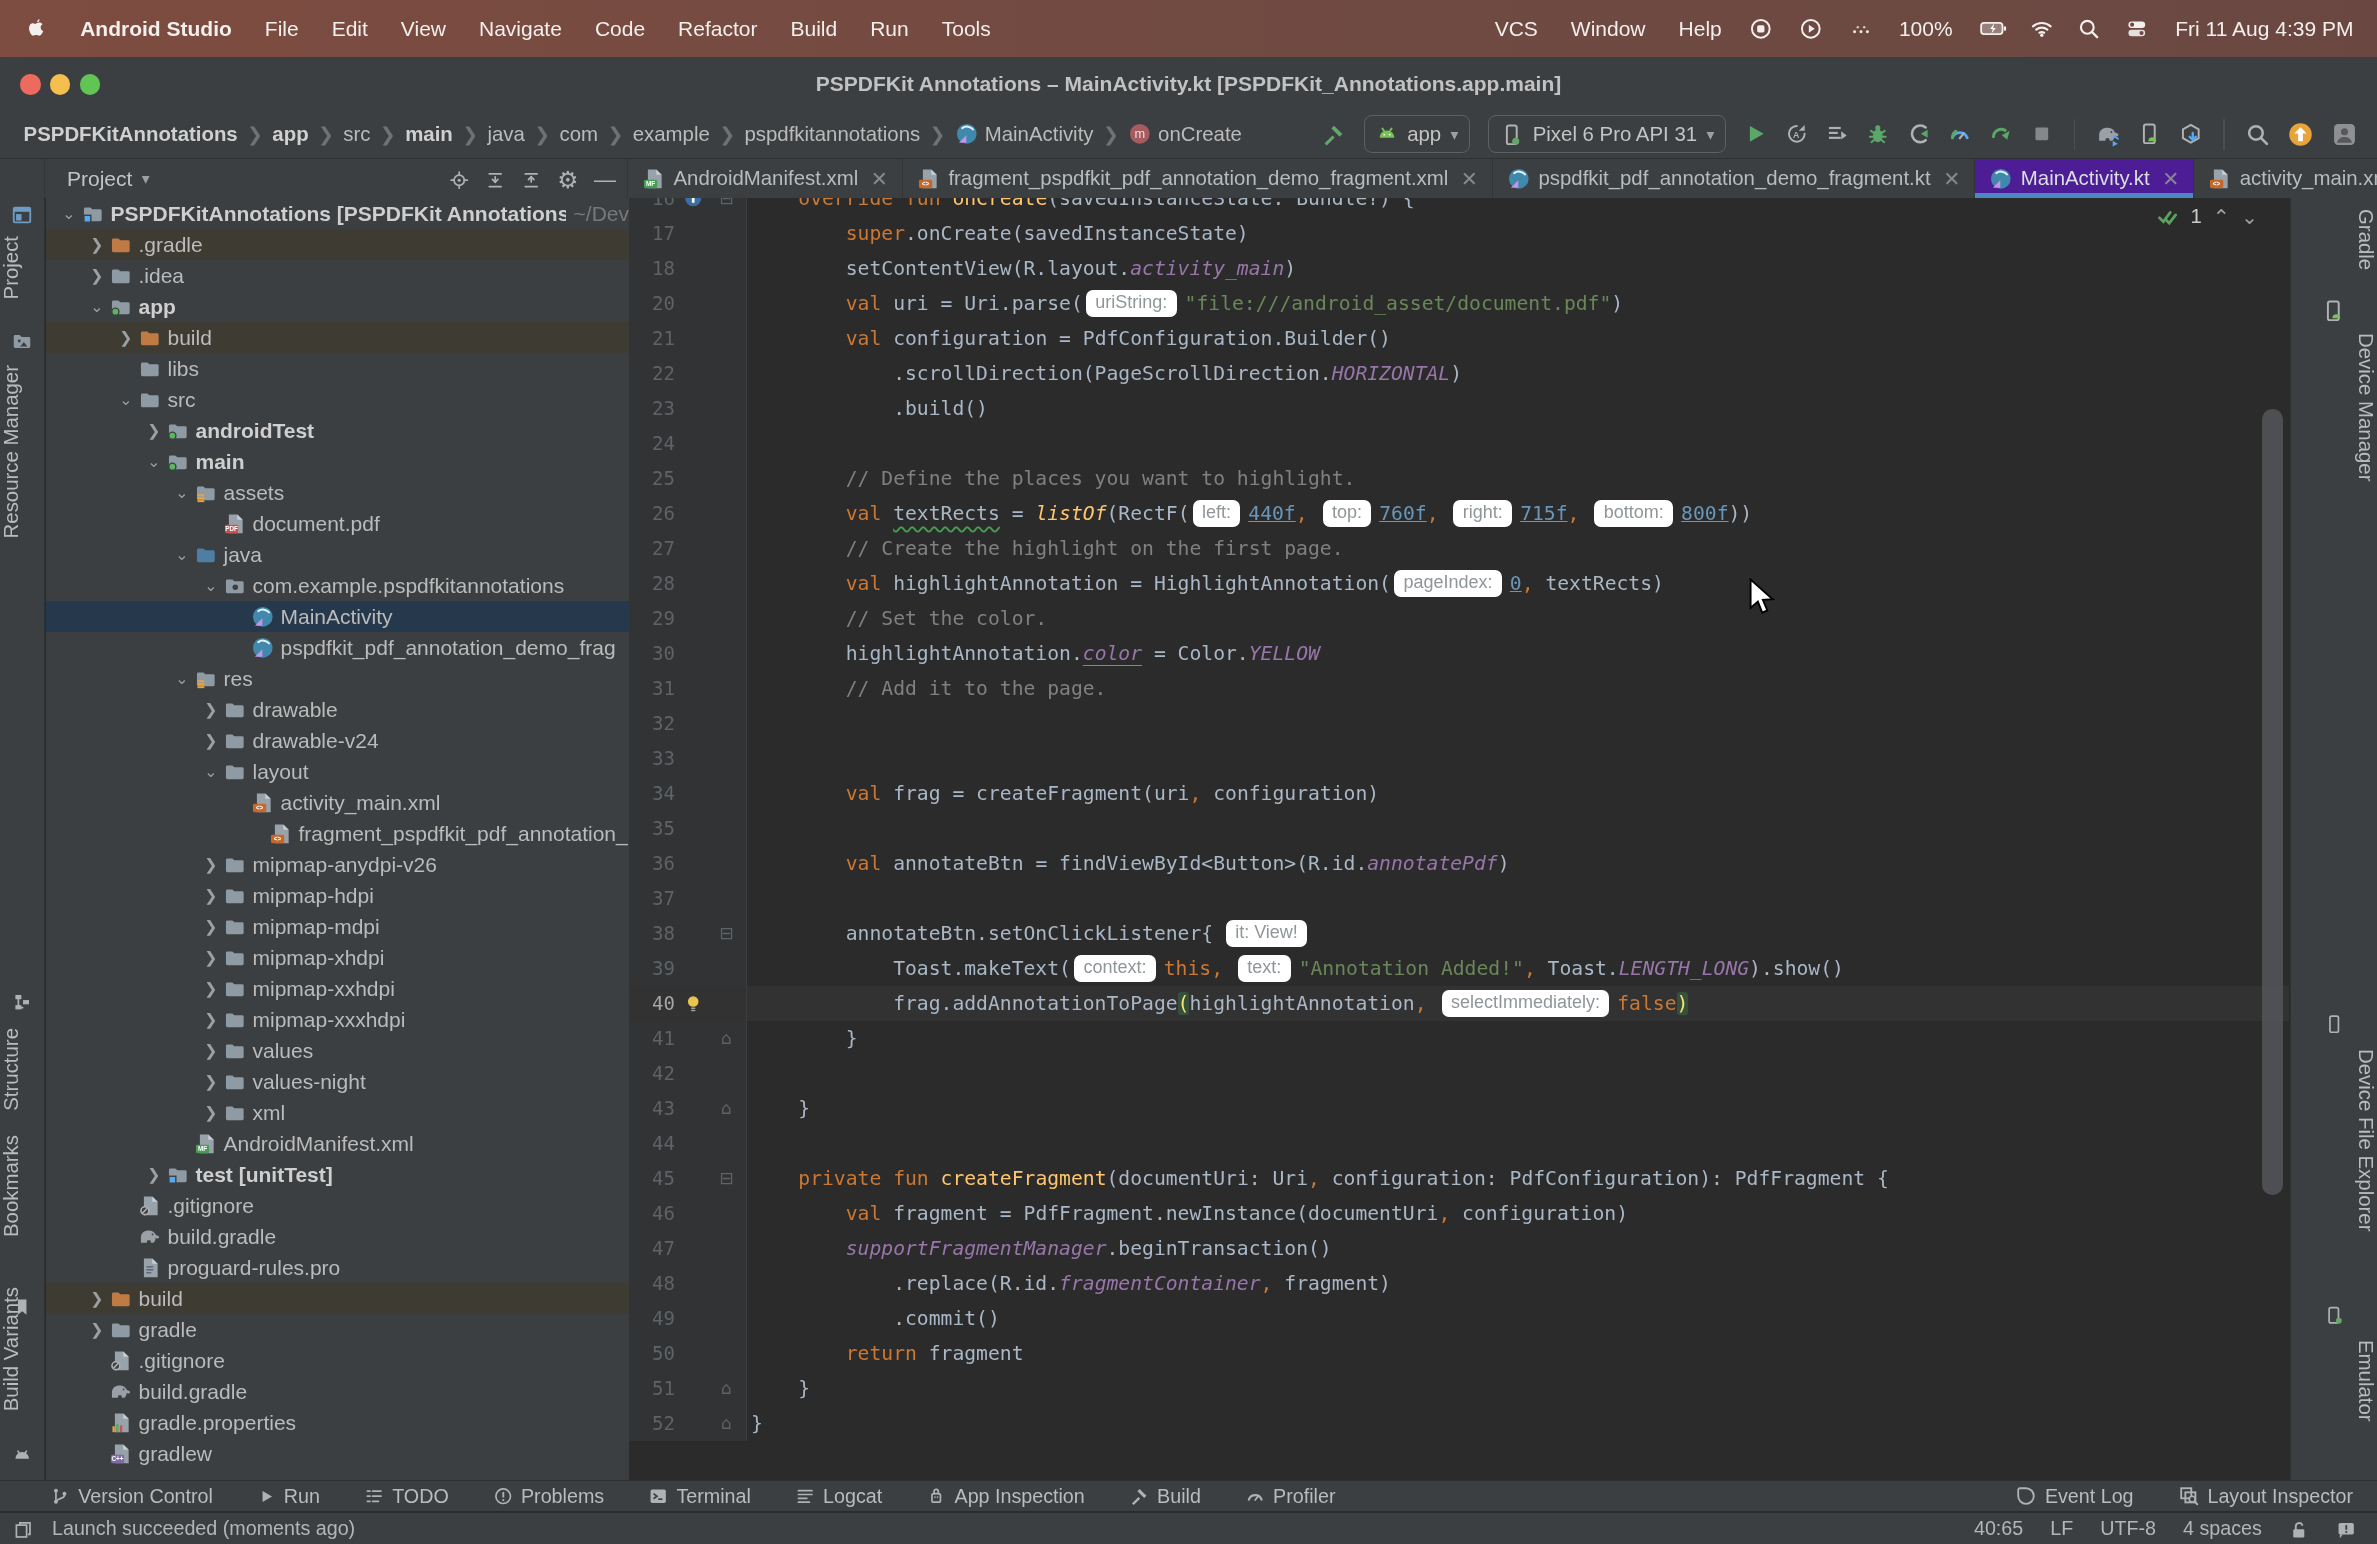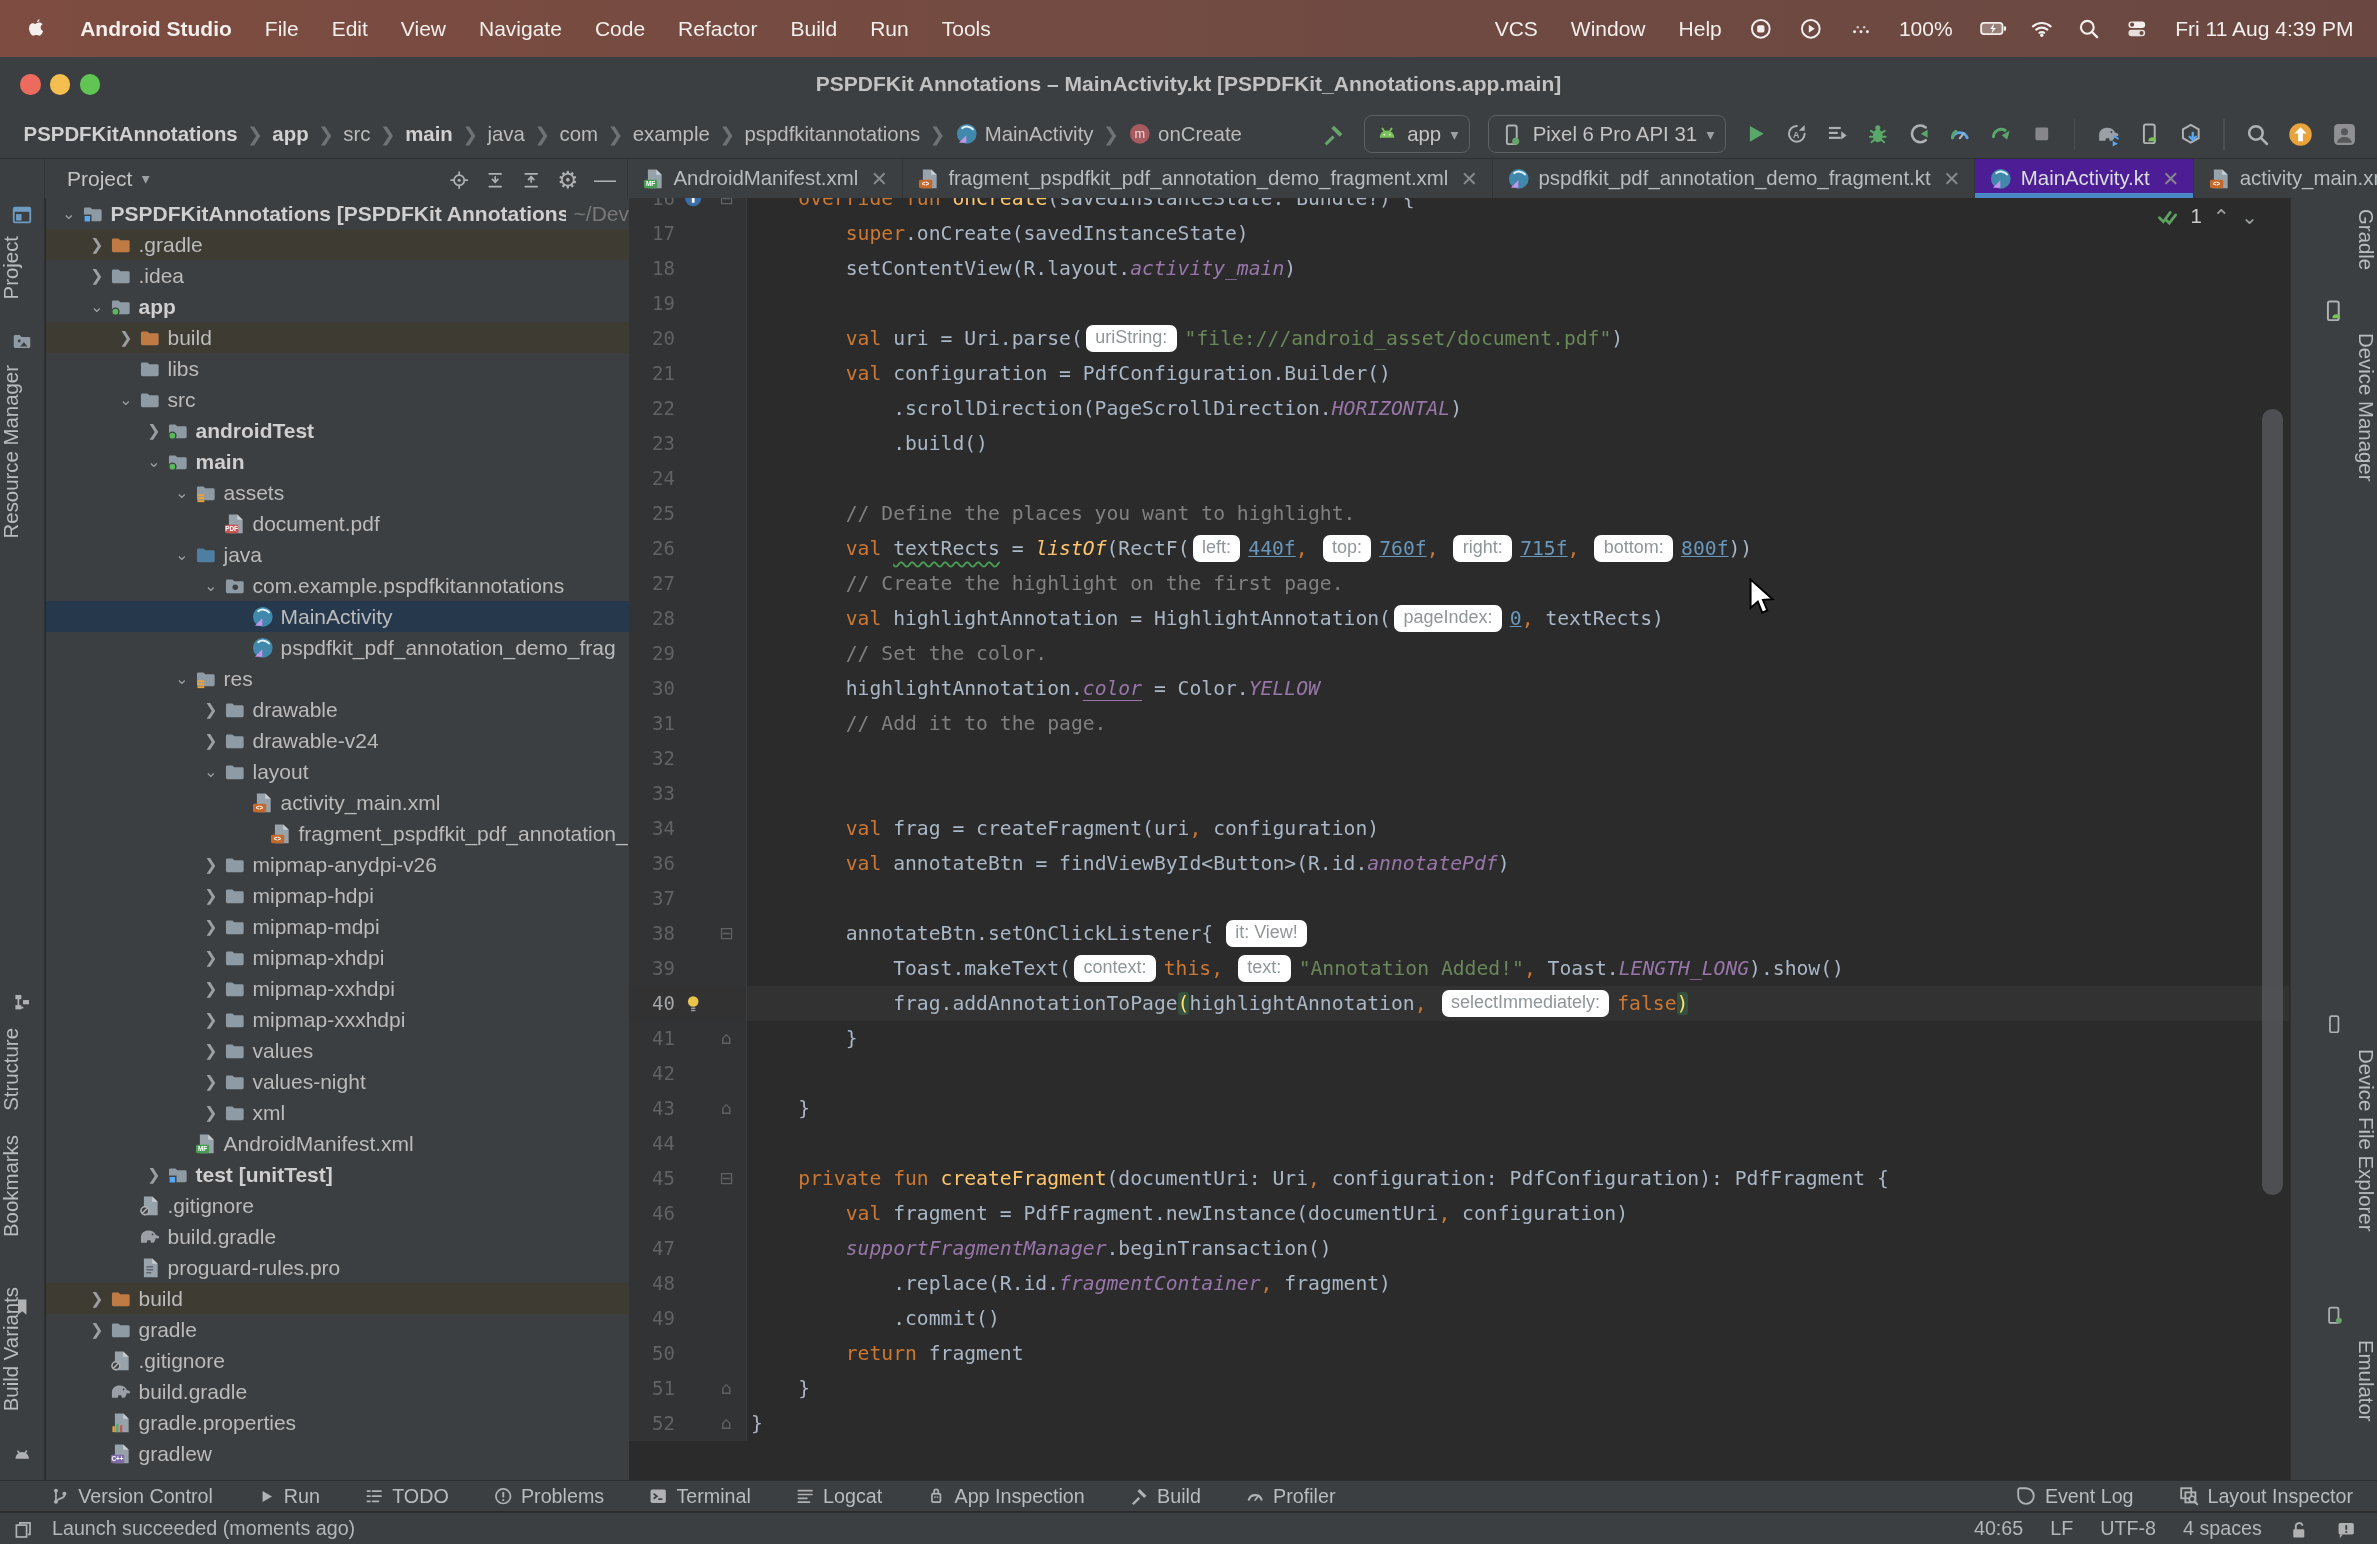--- a/index.html
+++ b/index.html
@@ -994,145 +994,145 @@
         <div class="cl">
           <span class="gut">
             <span class="ln">18</span>
             <span class="mark"></span>
             <span class="fold"></span>
           </span>
           <span class="codetext"><span class="tk-p">        setContentView(R.layout.</span><span class="tk-f">activity_main</span><span class="tk-p">)</span></span>
         </div>
         <div class="cl">
           <span class="gut">
-            <span class="ln">19</span>
+            <span class="ln">20</span>
+            <span class="mark"></span>
+            <span class="fold"></span>
+          </span>
+          <span class="codetext"><span class="tk-p">        </span><span class="tk-k">val </span><span class="tk-p">uri = Uri.parse(</span><span class="tk-h">uriString:</span><span class="tk-s">"file:///android_asset/document.pdf"</span><span class="tk-p">)</span></span>
+        </div>
+        <div class="cl">
+          <span class="gut">
+            <span class="ln">21</span>
+            <span class="mark"></span>
+            <span class="fold"></span>
+          </span>
+          <span class="codetext"><span class="tk-p">        </span><span class="tk-k">val </span><span class="tk-p">configuration = PdfConfiguration.Builder()</span></span>
+        </div>
+        <div class="cl">
+          <span class="gut">
+            <span class="ln">22</span>
+            <span class="mark"></span>
+            <span class="fold"></span>
+          </span>
+          <span class="codetext"><span class="tk-p">            .scrollDirection(PageScrollDirection.</span><span class="tk-f">HORIZONTAL</span><span class="tk-p">)</span></span>
+        </div>
+        <div class="cl">
+          <span class="gut">
+            <span class="ln">23</span>
+            <span class="mark"></span>
+            <span class="fold"></span>
+          </span>
+          <span class="codetext"><span class="tk-p">            .build()</span></span>
+        </div>
+        <div class="cl">
+          <span class="gut">
+            <span class="ln">24</span>
             <span class="mark"></span>
             <span class="fold"></span>
           </span>
           <span class="codetext">&nbsp;</span>
         </div>
         <div class="cl">
           <span class="gut">
-            <span class="ln">20</span>
-            <span class="mark"></span>
-            <span class="fold"></span>
-          </span>
-          <span class="codetext"><span class="tk-p">        </span><span class="tk-k">val </span><span class="tk-p">uri = Uri.parse(</span><span class="tk-h">uriString:</span><span class="tk-s">"file:///android_asset/document.pdf"</span><span class="tk-p">)</span></span>
-        </div>
-        <div class="cl">
-          <span class="gut">
-            <span class="ln">21</span>
-            <span class="mark"></span>
-            <span class="fold"></span>
-          </span>
-          <span class="codetext"><span class="tk-p">        </span><span class="tk-k">val </span><span class="tk-p">configuration = PdfConfiguration.Builder()</span></span>
-        </div>
-        <div class="cl">
-          <span class="gut">
-            <span class="ln">22</span>
-            <span class="mark"></span>
-            <span class="fold"></span>
-          </span>
-          <span class="codetext"><span class="tk-p">            .scrollDirection(PageScrollDirection.</span><span class="tk-f">HORIZONTAL</span><span class="tk-p">)</span></span>
-        </div>
-        <div class="cl">
-          <span class="gut">
-            <span class="ln">23</span>
-            <span class="mark"></span>
-            <span class="fold"></span>
-          </span>
-          <span class="codetext"><span class="tk-p">            .build()</span></span>
-        </div>
-        <div class="cl">
-          <span class="gut">
-            <span class="ln">24</span>
+            <span class="ln">25</span>
+            <span class="mark"></span>
+            <span class="fold"></span>
+          </span>
+          <span class="codetext"><span class="tk-c">        // Define the places you want to highlight.</span></span>
+        </div>
+        <div class="cl">
+          <span class="gut">
+            <span class="ln">26</span>
+            <span class="mark"></span>
+            <span class="fold"></span>
+          </span>
+          <span class="codetext"><span class="tk-p">        </span><span class="tk-k">val </span><span class="tk-w">textRects</span><span class="tk-p"> = </span><span class="tk-it">listOf</span><span class="tk-p">(RectF(</span><span class="tk-h">left:</span><span class="tk-n">440f</span><span class="tk-k">, </span><span class="tk-h">top:</span><span class="tk-n">760f</span><span class="tk-k">, </span><span class="tk-h">right:</span><span class="tk-n">715f</span><span class="tk-k">, </span><span class="tk-h">bottom:</span><span class="tk-n">800f</span><span class="tk-p">))</span></span>
+        </div>
+        <div class="cl">
+          <span class="gut">
+            <span class="ln">27</span>
+            <span class="mark"></span>
+            <span class="fold"></span>
+          </span>
+          <span class="codetext"><span class="tk-c">        // Create the highlight on the first page.</span></span>
+        </div>
+        <div class="cl">
+          <span class="gut">
+            <span class="ln">28</span>
+            <span class="mark"></span>
+            <span class="fold"></span>
+          </span>
+          <span class="codetext"><span class="tk-p">        </span><span class="tk-k">val </span><span class="tk-p">highlightAnnotation = HighlightAnnotation(</span><span class="tk-h">pageIndex:</span><span class="tk-n">0</span><span class="tk-k">, </span><span class="tk-p">textRects)</span></span>
+        </div>
+        <div class="cl">
+          <span class="gut">
+            <span class="ln">29</span>
+            <span class="mark"></span>
+            <span class="fold"></span>
+          </span>
+          <span class="codetext"><span class="tk-c">        // Set the color.</span></span>
+        </div>
+        <div class="cl">
+          <span class="gut">
+            <span class="ln">30</span>
+            <span class="mark"></span>
+            <span class="fold"></span>
+          </span>
+          <span class="codetext"><span class="tk-p">        highlightAnnotation.</span><span class="tk-fu">color</span><span class="tk-p"> = Color.</span><span class="tk-f">YELLOW</span></span>
+        </div>
+        <div class="cl">
+          <span class="gut">
+            <span class="ln">31</span>
+            <span class="mark"></span>
+            <span class="fold"></span>
+          </span>
+          <span class="codetext"><span class="tk-c">        // Add it to the page.</span></span>
+        </div>
+        <div class="cl">
+          <span class="gut">
+            <span class="ln">32</span>
             <span class="mark"></span>
             <span class="fold"></span>
           </span>
           <span class="codetext">&nbsp;</span>
         </div>
         <div class="cl">
           <span class="gut">
-            <span class="ln">25</span>
-            <span class="mark"></span>
-            <span class="fold"></span>
-          </span>
-          <span class="codetext"><span class="tk-c">        // Define the places you want to highlight.</span></span>
-        </div>
-        <div class="cl">
-          <span class="gut">
-            <span class="ln">26</span>
-            <span class="mark"></span>
-            <span class="fold"></span>
-          </span>
-          <span class="codetext"><span class="tk-p">        </span><span class="tk-k">val </span><span class="tk-w">textRects</span><span class="tk-p"> = </span><span class="tk-it">listOf</span><span class="tk-p">(RectF(</span><span class="tk-h">left:</span><span class="tk-n">440f</span><span class="tk-k">, </span><span class="tk-h">top:</span><span class="tk-n">760f</span><span class="tk-k">, </span><span class="tk-h">right:</span><span class="tk-n">715f</span><span class="tk-k">, </span><span class="tk-h">bottom:</span><span class="tk-n">800f</span><span class="tk-p">))</span></span>
-        </div>
-        <div class="cl">
-          <span class="gut">
-            <span class="ln">27</span>
-            <span class="mark"></span>
-            <span class="fold"></span>
-          </span>
-          <span class="codetext"><span class="tk-c">        // Create the highlight on the first page.</span></span>
-        </div>
-        <div class="cl">
-          <span class="gut">
-            <span class="ln">28</span>
-            <span class="mark"></span>
-            <span class="fold"></span>
-          </span>
-          <span class="codetext"><span class="tk-p">        </span><span class="tk-k">val </span><span class="tk-p">highlightAnnotation = HighlightAnnotation(</span><span class="tk-h">pageIndex:</span><span class="tk-n">0</span><span class="tk-k">, </span><span class="tk-p">textRects)</span></span>
-        </div>
-        <div class="cl">
-          <span class="gut">
-            <span class="ln">29</span>
-            <span class="mark"></span>
-            <span class="fold"></span>
-          </span>
-          <span class="codetext"><span class="tk-c">        // Set the color.</span></span>
-        </div>
-        <div class="cl">
-          <span class="gut">
-            <span class="ln">30</span>
-            <span class="mark"></span>
-            <span class="fold"></span>
-          </span>
-          <span class="codetext"><span class="tk-p">        highlightAnnotation.</span><span class="tk-fu">color</span><span class="tk-p"> = Color.</span><span class="tk-f">YELLOW</span></span>
-        </div>
-        <div class="cl">
-          <span class="gut">
-            <span class="ln">31</span>
-            <span class="mark"></span>
-            <span class="fold"></span>
-          </span>
-          <span class="codetext"><span class="tk-c">        // Add it to the page.</span></span>
-        </div>
-        <div class="cl">
-          <span class="gut">
-            <span class="ln">32</span>
+            <span class="ln">33</span>
             <span class="mark"></span>
             <span class="fold"></span>
           </span>
           <span class="codetext">&nbsp;</span>
         </div>
         <div class="cl">
           <span class="gut">
-            <span class="ln">33</span>
+            <span class="ln">34</span>
+            <span class="mark"></span>
+            <span class="fold"></span>
+          </span>
+          <span class="codetext"><span class="tk-p">        </span><span class="tk-k">val </span><span class="tk-p">frag = createFragment(uri</span><span class="tk-k">, </span><span class="tk-p">configuration)</span></span>
+        </div>
+        <div class="cl">
+          <span class="gut">
+            <span class="ln">35</span>
             <span class="mark"></span>
             <span class="fold"></span>
           </span>
           <span class="codetext">&nbsp;</span>
-        </div>
-        <div class="cl">
-          <span class="gut">
-            <span class="ln">34</span>
-            <span class="mark"></span>
-            <span class="fold"></span>
-          </span>
-          <span class="codetext"><span class="tk-p">        </span><span class="tk-k">val </span><span class="tk-p">frag = createFragment(uri</span><span class="tk-k">, </span><span class="tk-p">configuration)</span></span>
         </div>
         <div class="cl">
           <span class="gut">
             <span class="ln">36</span>
             <span class="mark"></span>
             <span class="fold"></span>
           </span>
           <span class="codetext"><span class="tk-p">        </span><span class="tk-k">val </span><span class="tk-p">annotateBtn = findViewById&lt;Button&gt;(R.id.</span><span class="tk-f">annotatePdf</span><span class="tk-p">)</span></span>
         </div>
         <div class="cl">

